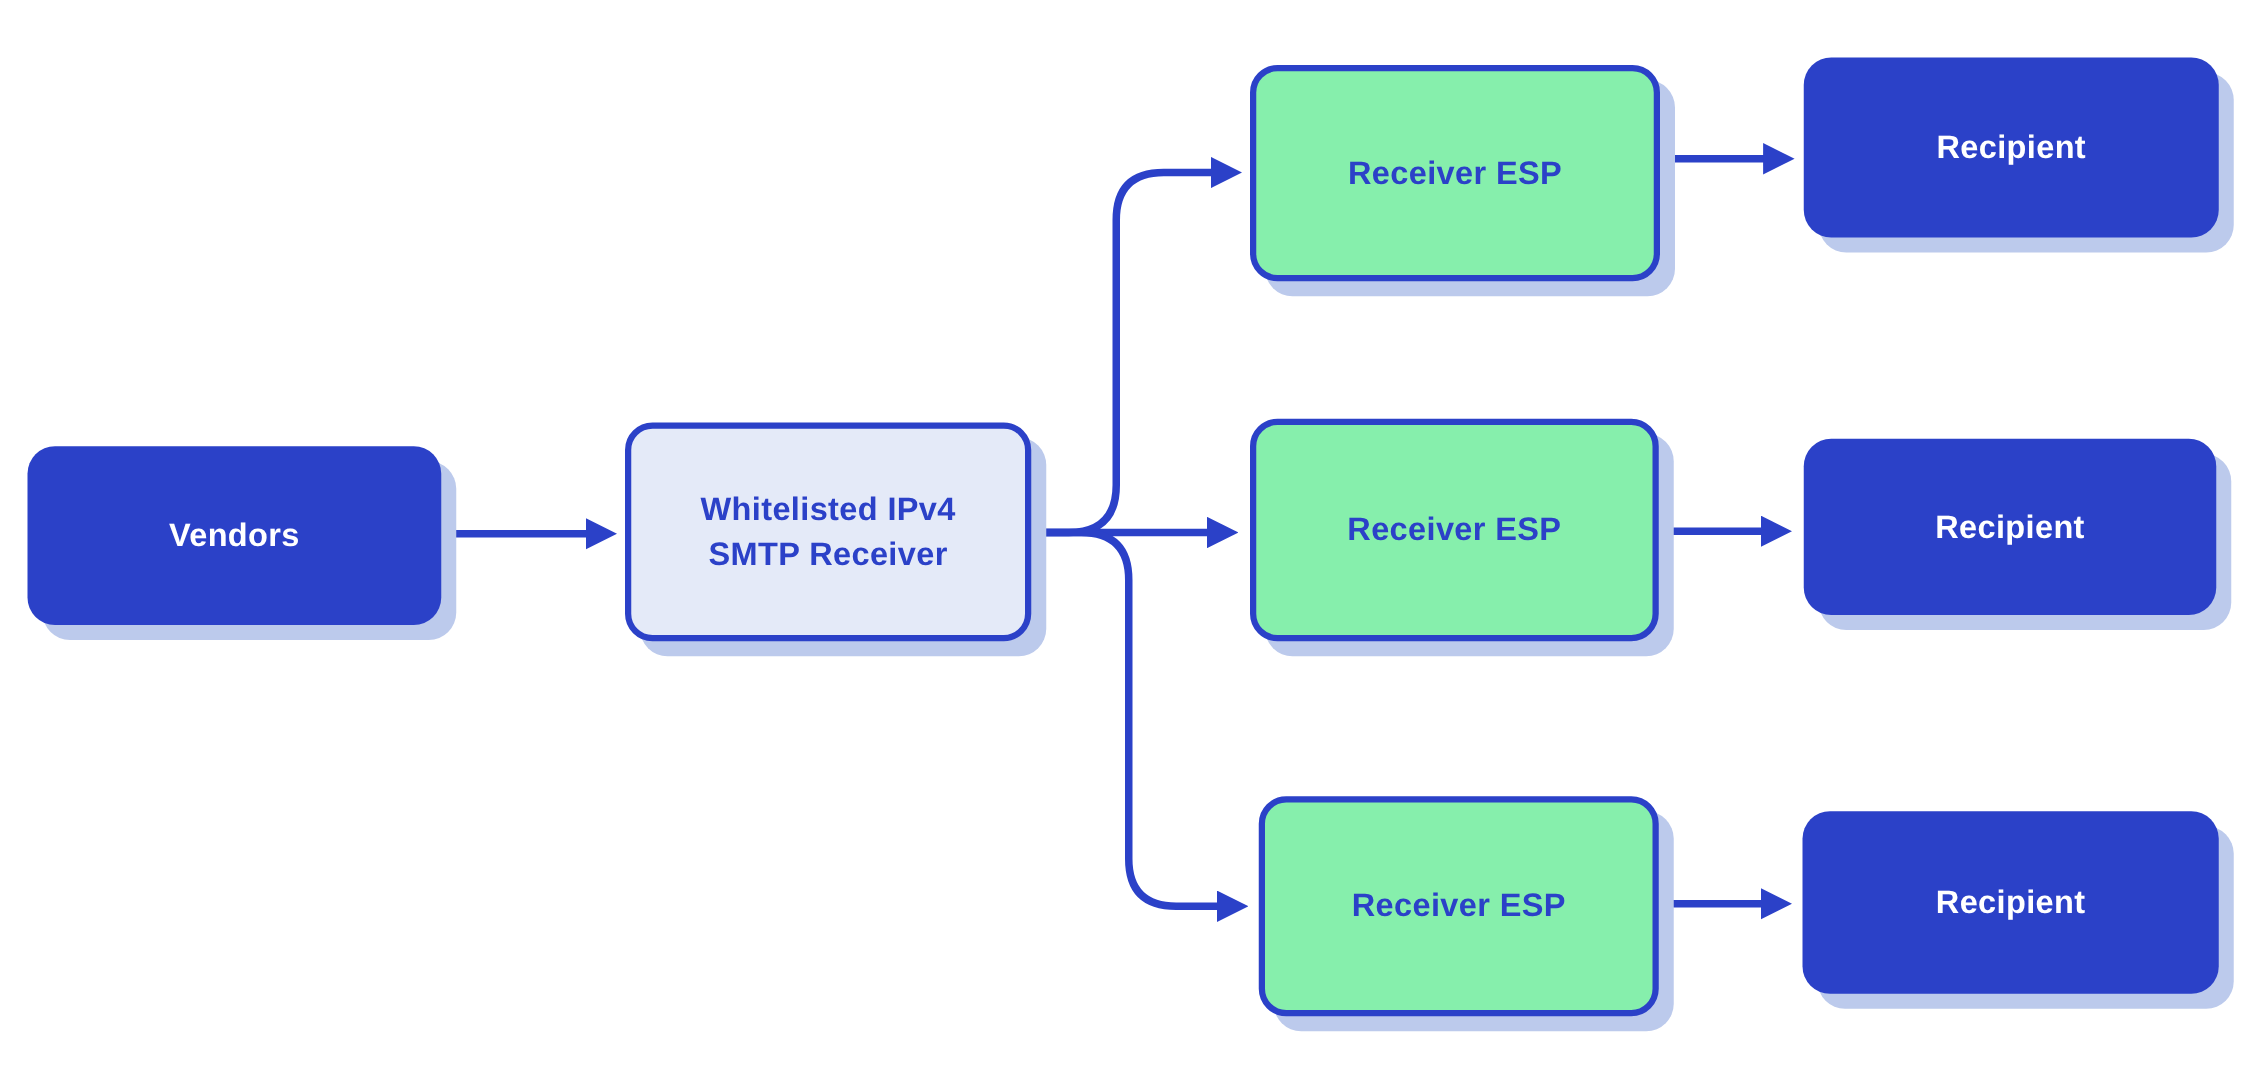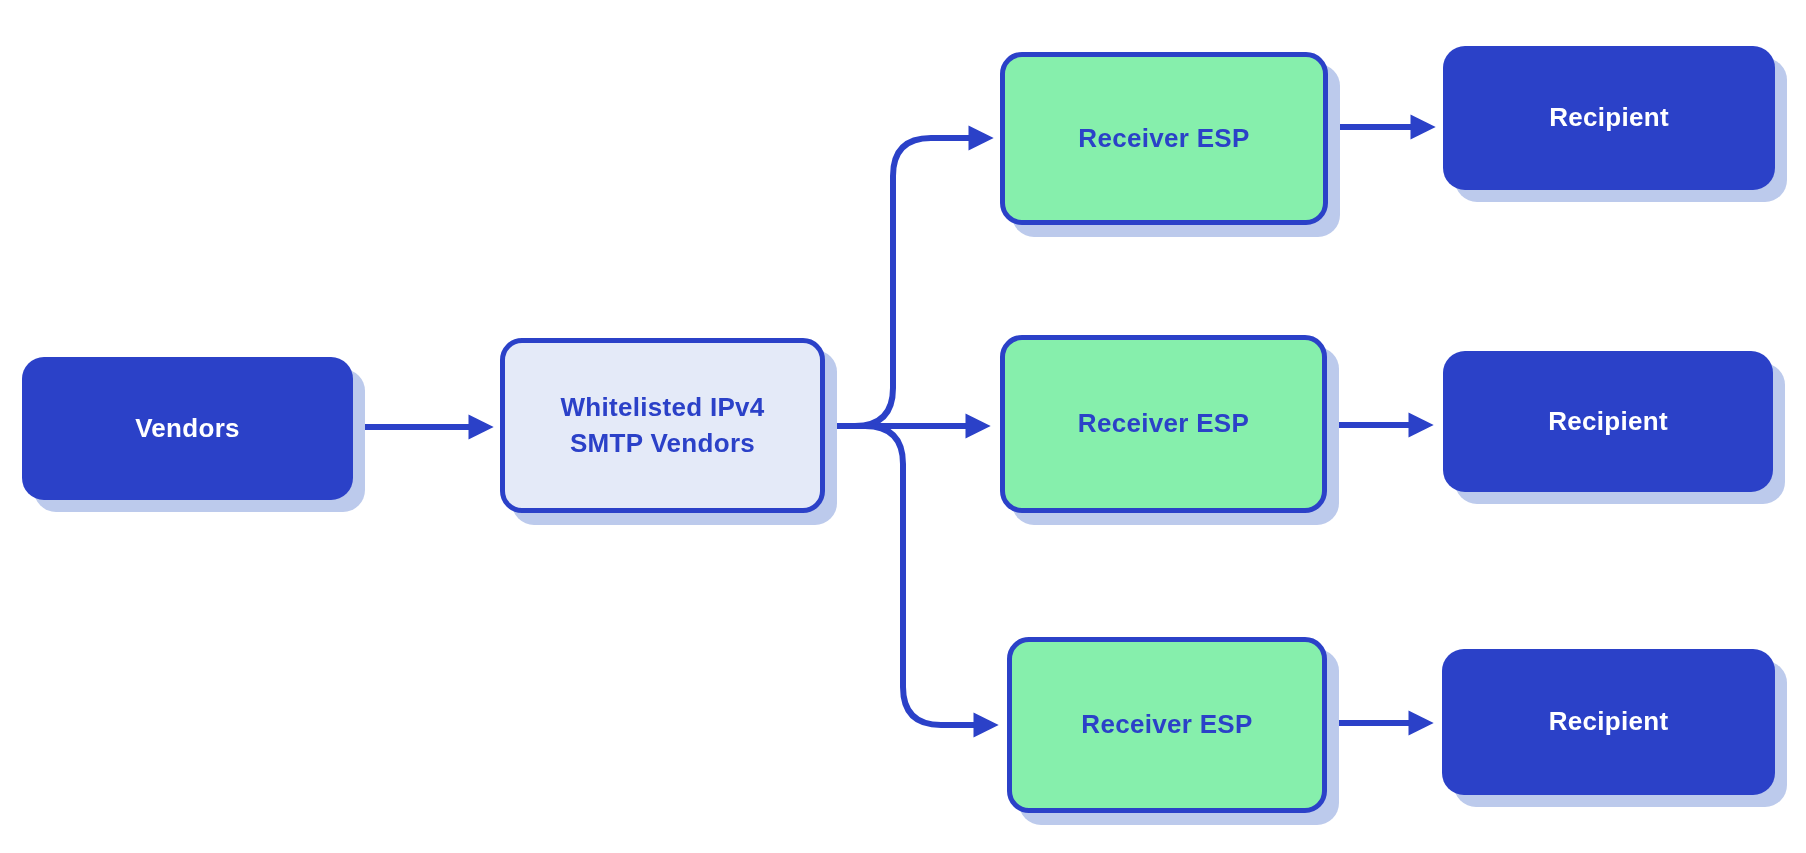--- a/index.html
+++ b/index.html
@@ -56,21 +56,21 @@
     <path class="edge" d="M 1330 127 H 1413" marker-end="url(#arrowhead)"></path>
     <path class="edge" d="M 1329 425 H 1411" marker-end="url(#arrowhead)"></path>
     <path class="edge" d="M 1329 723 H 1411" marker-end="url(#arrowhead)"></path>
   </svg>
 
   <div class="node solid" id="node-sender">
     <span class="label">Vendors</span>
   </div>
 
   <div class="node tinted" id="node-vendors">
-    <span class="label">Whitelisted IPv4 SMTP Vendors</span>
+    <span class="label">Whitelisted IPv4 SMTP Receiver</span>
   </div>
 
   <div class="node outline" id="node-esp-top">
     <span class="label">Receiver ESP</span>
   </div>
 
   <div class="node outline" id="node-esp-middle">
     <span class="label">Receiver ESP</span>
   </div>
 

